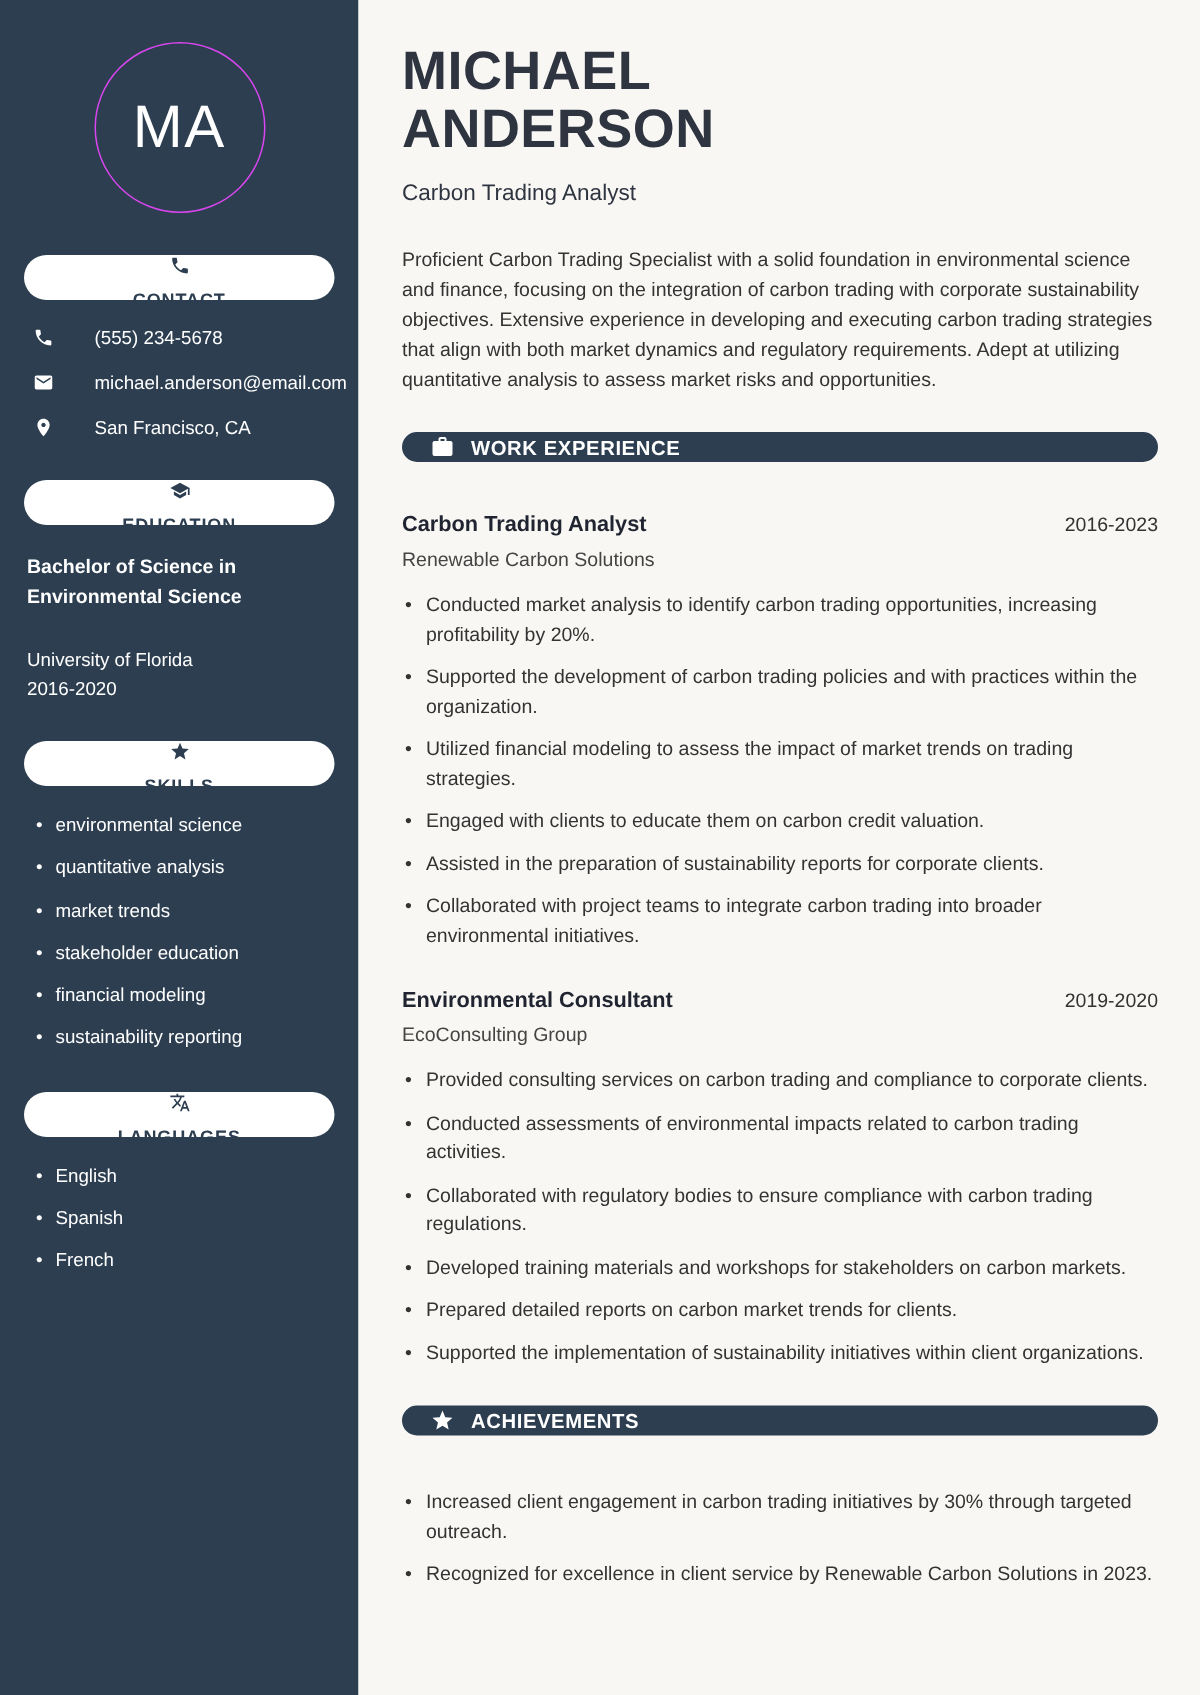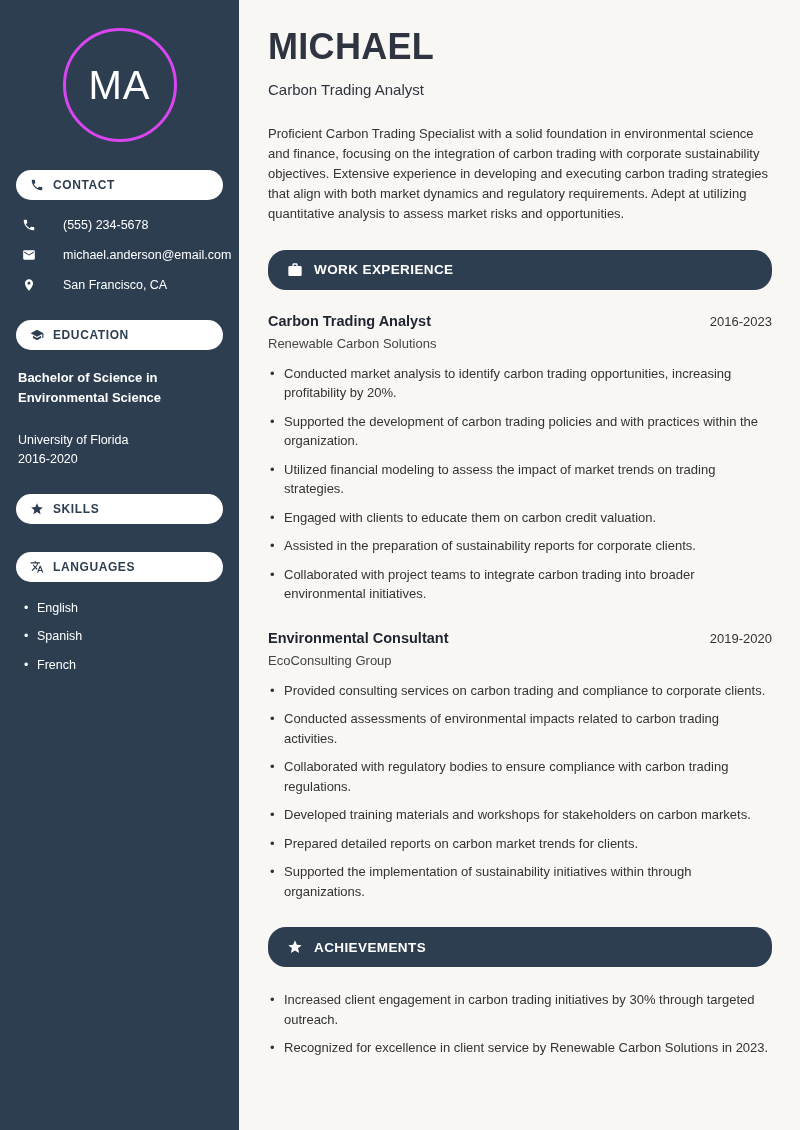--- a/index.html
+++ b/index.html
@@ -1,47 +1,47 @@
 <!DOCTYPE html>
 <html><head>
 <meta charset="utf-8">
 <style>
   * { box-sizing: border-box; }
   body { margin: 0; background: #e9e9e9; font-family: "Liberation Sans", sans-serif; }
   .page { width: 800px; min-height: 1130px; margin: 0 auto; display: flex; background: #f8f7f4; }
 
   
   .sidebar { width: 239px; flex-shrink: 0; background: #2c3e50; color: #fff; padding: 26px 16px 30px; }
-  .avatar { width: 114px; height: 114px; border: 3px solid #d946ef; border-radius: 50%;
+  .avatar { width: 114px; height: 114px; border: 1px solid #d946ef; border-radius: 50%;
             margin: 2px auto 28px; display: flex; align-items: center; justify-content: center;
             font-size: 40px; font-weight: 400; letter-spacing: 1px; color: #fff; }
   .side-pill { background: #fff; color: #2c3e50; border-radius: 16px; height: 30px;
                display: flex; align-items: center; gap: 9px; padding: 0 14px;
-               font-weight: bold; font-size: 12px; letter-spacing: 0.6px; margin: 28px 0 18px; }
+               font-weight: bold; font-size: 12px; letter-spacing: 0.6px; margin: 28px 0 18px; flex-direction: column; }
   .side-pill:first-of-type { margin-top: 0; }
   .side-pill svg { width: 14px; height: 14px; fill: #2c3e50; flex-shrink: 0; }
   .contact-row { display: flex; align-items: center; gap: 27px; font-size: 12.5px;
                  margin: 0 0 16px 6px; }
   .contact-row svg { width: 14px; height: 14px; fill: #fff; flex-shrink: 0; }
   .edu-block { margin-left: 2px; }
   .degree { font-weight: bold; font-size: 13px; line-height: 1.5; margin-bottom: 26px; }
   .school { font-size: 12.5px; margin-bottom: 5px; }
   .edu-years { font-size: 12.5px; }
   .side-list { list-style: none; margin: 0; padding: 0 0 0 8px; }
   .side-list li { position: relative; padding-left: 13px; font-size: 12.5px; margin-bottom: 12px; line-height: 1.3; }
   .side-list li::before { content: "•"; position: absolute; left: 0; }
 
   
   .main { flex: 1; background: #f8f7f4; padding: 28px 28px 40px 29px; }
   .name { font-size: 36px; font-weight: bold; color: #2e3440; line-height: 1.08; letter-spacing: 0.3px; }
   .job-subtitle { font-size: 15px; color: #2e3440; margin-top: 14px; }
   .summary { font-size: 13px; line-height: 1.55; color: #333; margin-top: 26px; }
-  .section-pill { background: #2c3e50; color: #fff; border-radius: 18px; height: 40px;
+  .section-pill { background: #2c3e50; color: #fff; border-radius: 18px; height: 20px;
                   display: flex; align-items: center; gap: 11px; padding: 0 19px;
-                  font-weight: bold; font-size: 13.5px; letter-spacing: 0.4px; margin: 25px 0 23px; }
+                  font-weight: bold; font-size: 13.5px; letter-spacing: 0.4px; margin: 25px 0 34px; }
   .section-pill svg { width: 16px; height: 16px; fill: #fff; flex-shrink: 0; }
   .job { margin-bottom: 26px; }
   .job-head { display: flex; justify-content: space-between; align-items: baseline; }
   .job-title { font-weight: bold; font-size: 14.5px; color: #1f2430; }
   .job-dates { font-size: 13px; color: #333; }
   .company { font-size: 13px; color: #444; margin: 7px 0 13px; }
   .bullets { list-style: none; margin: 0; padding: 0; }
   .bullets li { position: relative; padding-left: 16px; font-size: 13px; line-height: 1.5;
                 margin-bottom: 9px; color: #333; }
   .bullets li::before { content: "•"; position: absolute; left: 2px; }
@@ -93,39 +93,48 @@
       <div class="school">University of Florida</div>
       <div class="edu-years">2016-2020</div>
     </div>
 
     <div class="side-pill">
       <svg viewBox="0 0 24 24">
           <path d="M12 17.27L18.18 21l-1.64-7.03L22 9.24l-7.19-.61L12 2 9.19 8.63 2 9.24l5.46 4.73L5.82 21z"></path>
         </svg>
       <span>SKILLS</span>
     </div>
+    <ul class="side-list">
+      <li>environmental science</li>
+      <li>quantitative analysis</li>
+      <li>market trends</li>
+      <li>stakeholder education</li>
+      <li>financial modeling</li>
+      <li>sustainability reporting</li>
+    </ul>
 
     <div class="side-pill">
       <svg viewBox="0 0 24 24">
           <path d="M12.87 15.07l-2.54-2.51.03-.03c1.74-1.94 2.98-4.17 3.71-6.53H17V4h-7V2H8v2H1v1.99h11.17C11.5 7.92 10.44 9.75 9 11.35 8.07 10.32 7.3 9.19 6.69 8h-2c.73 1.63 1.73 3.17 2.98 4.56l-5.09 5.02L4 19l5-5 3.11 3.11.76-2.04zM18.5 10h-2L12 22h2l1.12-3h4.75L21 22h2l-4.5-12zm-2.62 7l1.62-4.33L19.12 17h-3.24z"></path>
         </svg>
       <span>LANGUAGES</span>
     </div>
     <ul class="side-list">
       <li>English</li>
       <li>Spanish</li>
       <li>French</li>
     </ul>
 
   </aside>
 
   <main class="main">
 
     <div class="name">
       <div>MICHAEL</div>
+      <div>ANDERSON</div>
     </div>
     <div class="job-subtitle">Carbon Trading Analyst</div>
 
     <p class="summary">Proficient Carbon Trading Specialist with a solid foundation in environmental science and finance, focusing on the integration of carbon trading with corporate sustainability objectives. Extensive experience in developing and executing carbon trading strategies that align with both market dynamics and regulatory requirements. Adept at utilizing quantitative analysis to assess market risks and opportunities.</p>
 
     <div class="section-pill">
       <svg viewBox="0 0 24 24">
           <path d="M20 6h-4V4c0-1.11-.89-2-2-2h-4c-1.11 0-2 .89-2 2v2H4c-1.11 0-1.99.89-1.99 2L2 19c0 1.11.89 2 2 2h16c1.11 0 2-.89 2-2V8c0-1.11-.89-2-2-2zm-6 0h-4V4h4v2z"></path>
         </svg>
       <span>WORK EXPERIENCE</span>
@@ -152,21 +161,21 @@
         <span class="job-title">Environmental Consultant</span>
         <span class="job-dates">2019-2020</span>
       </div>
       <div class="company">EcoConsulting Group</div>
       <ul class="bullets">
         <li>Provided consulting services on carbon trading and compliance to corporate clients.</li>
         <li>Conducted assessments of environmental impacts related to carbon trading activities.</li>
         <li>Collaborated with regulatory bodies to ensure compliance with carbon trading regulations.</li>
         <li>Developed training materials and workshops for stakeholders on carbon markets.</li>
         <li>Prepared detailed reports on carbon market trends for clients.</li>
-        <li>Supported the implementation of sustainability initiatives within through organizations.</li>
+        <li>Supported the implementation of sustainability initiatives within client organizations.</li>
       </ul>
     </div>
 
     <div class="section-pill" style="margin-top:14px;">
       <svg viewBox="0 0 24 24">
           <path d="M12 17.27L18.18 21l-1.64-7.03L22 9.24l-7.19-.61L12 2 9.19 8.63 2 9.24l5.46 4.73L5.82 21z"></path>
         </svg>
       <span>ACHIEVEMENTS</span>
     </div>
     <ul class="bullets">

